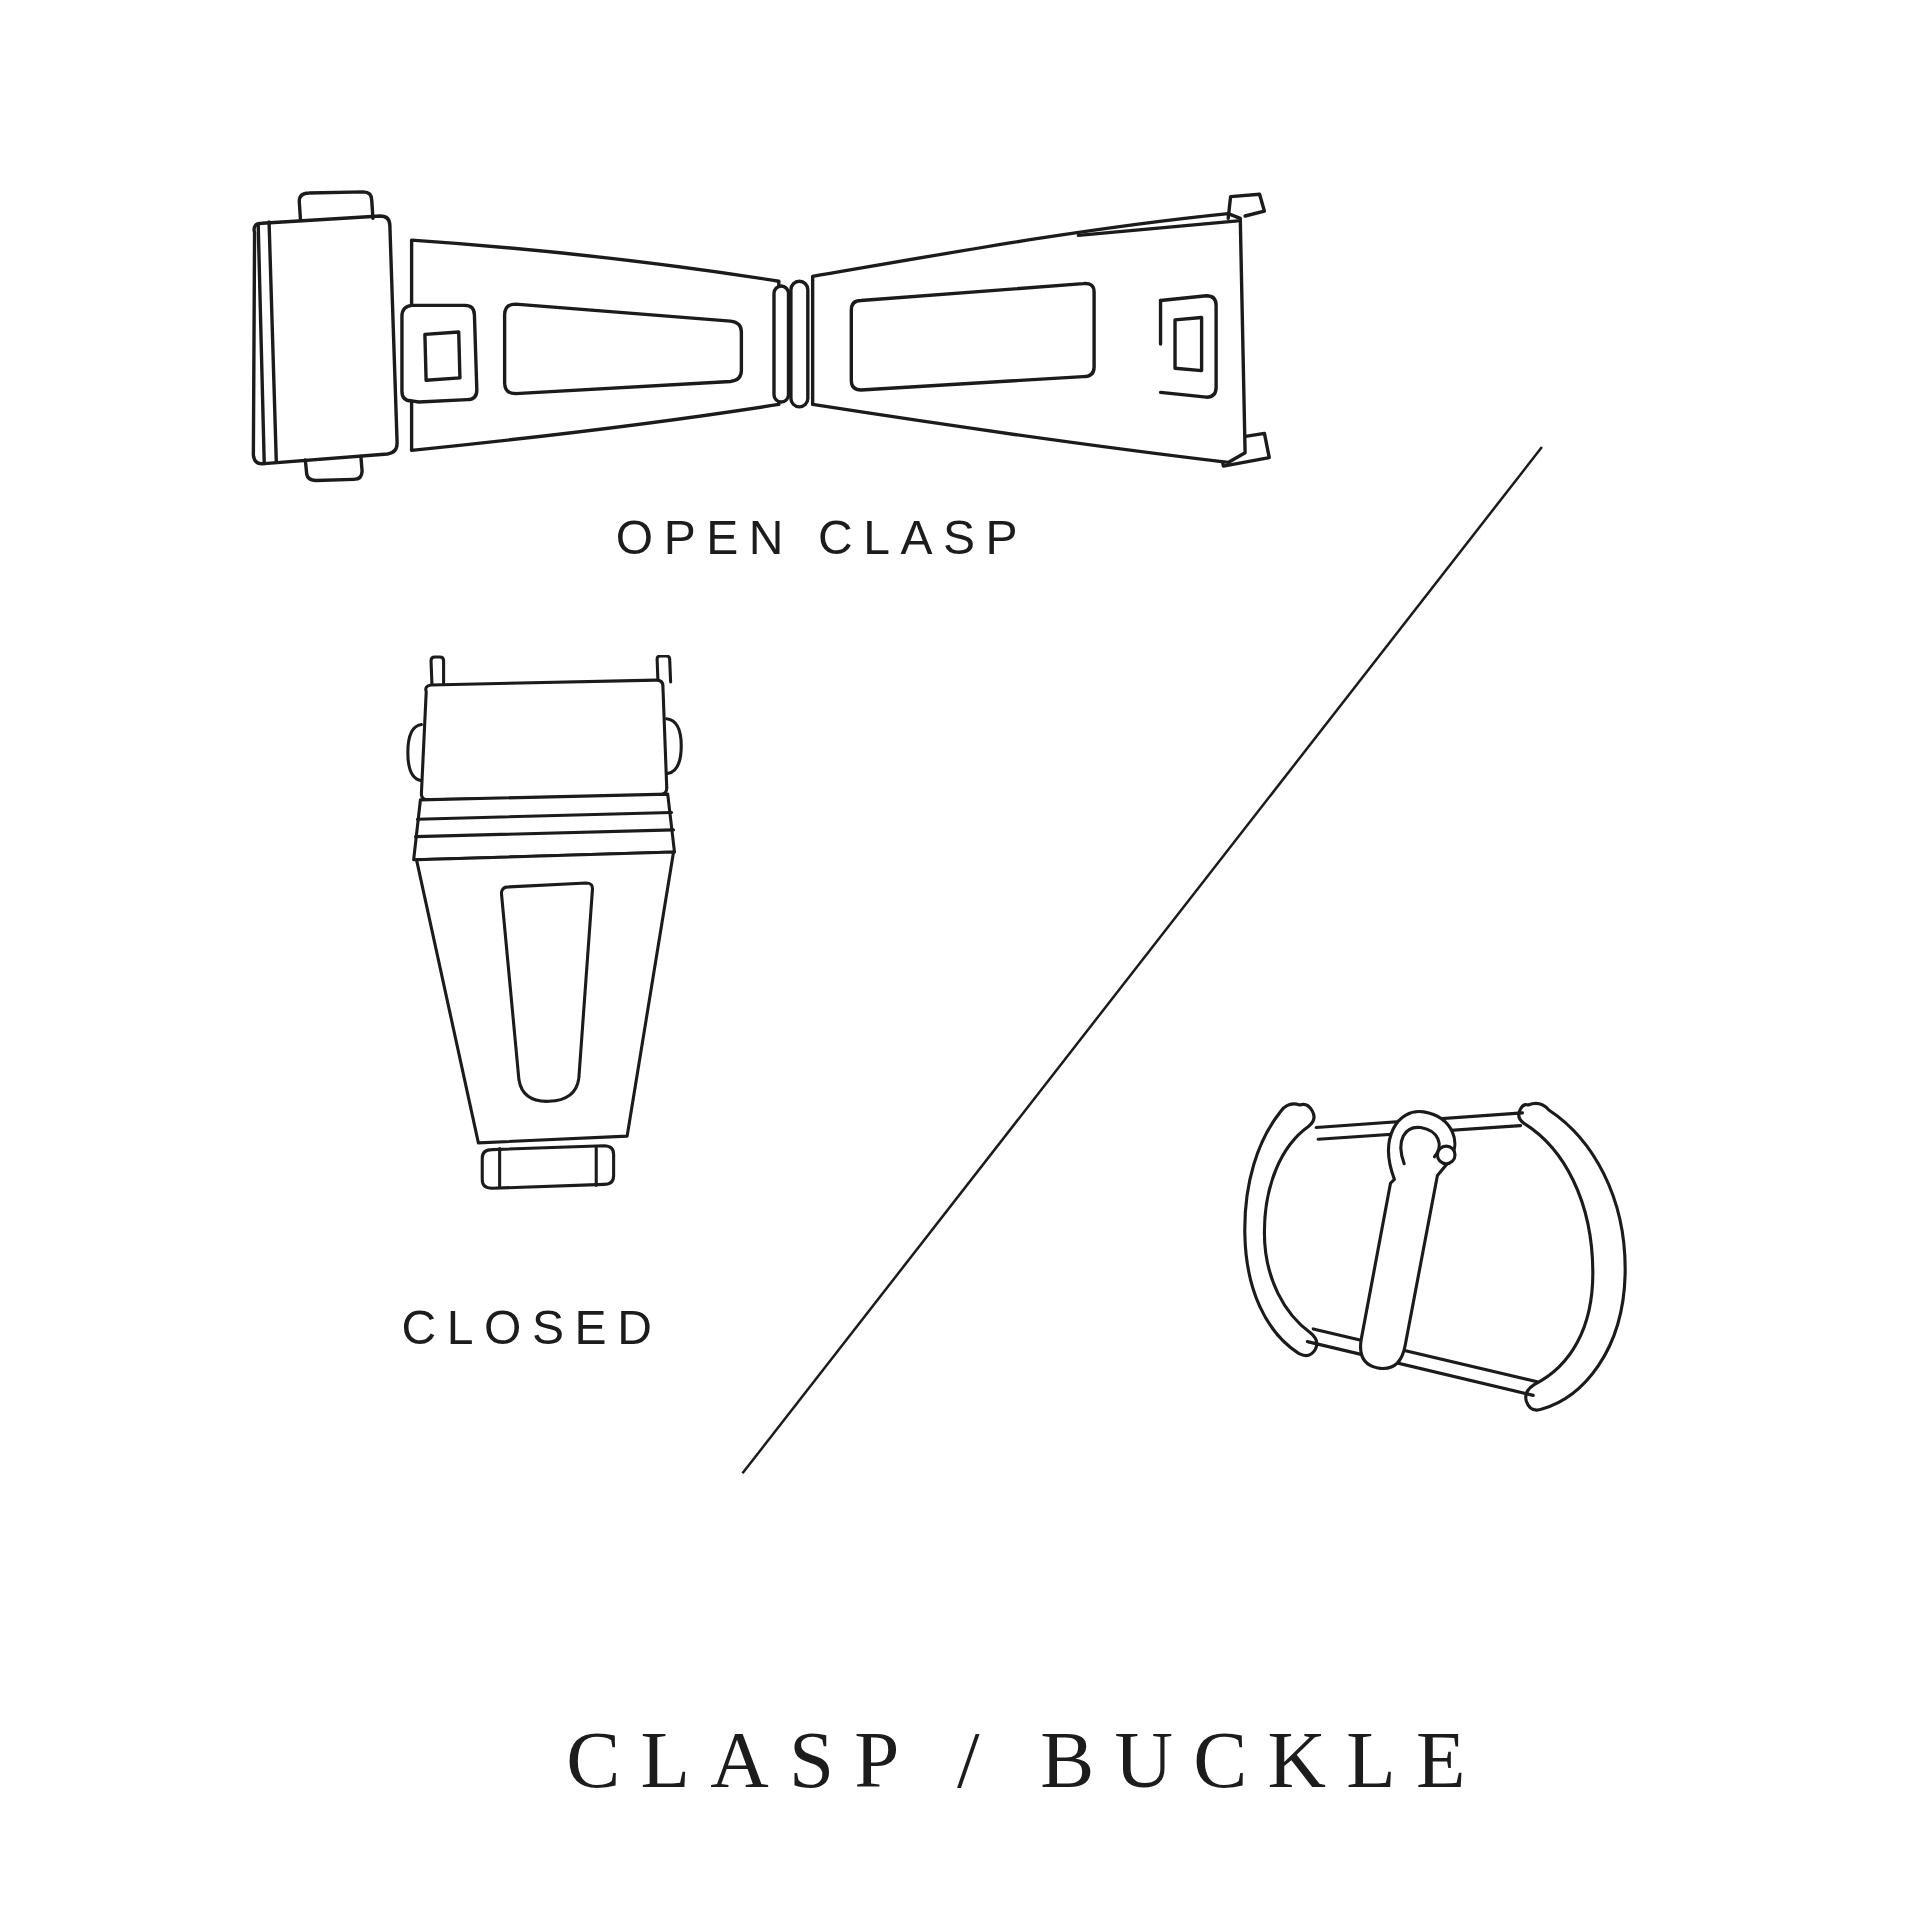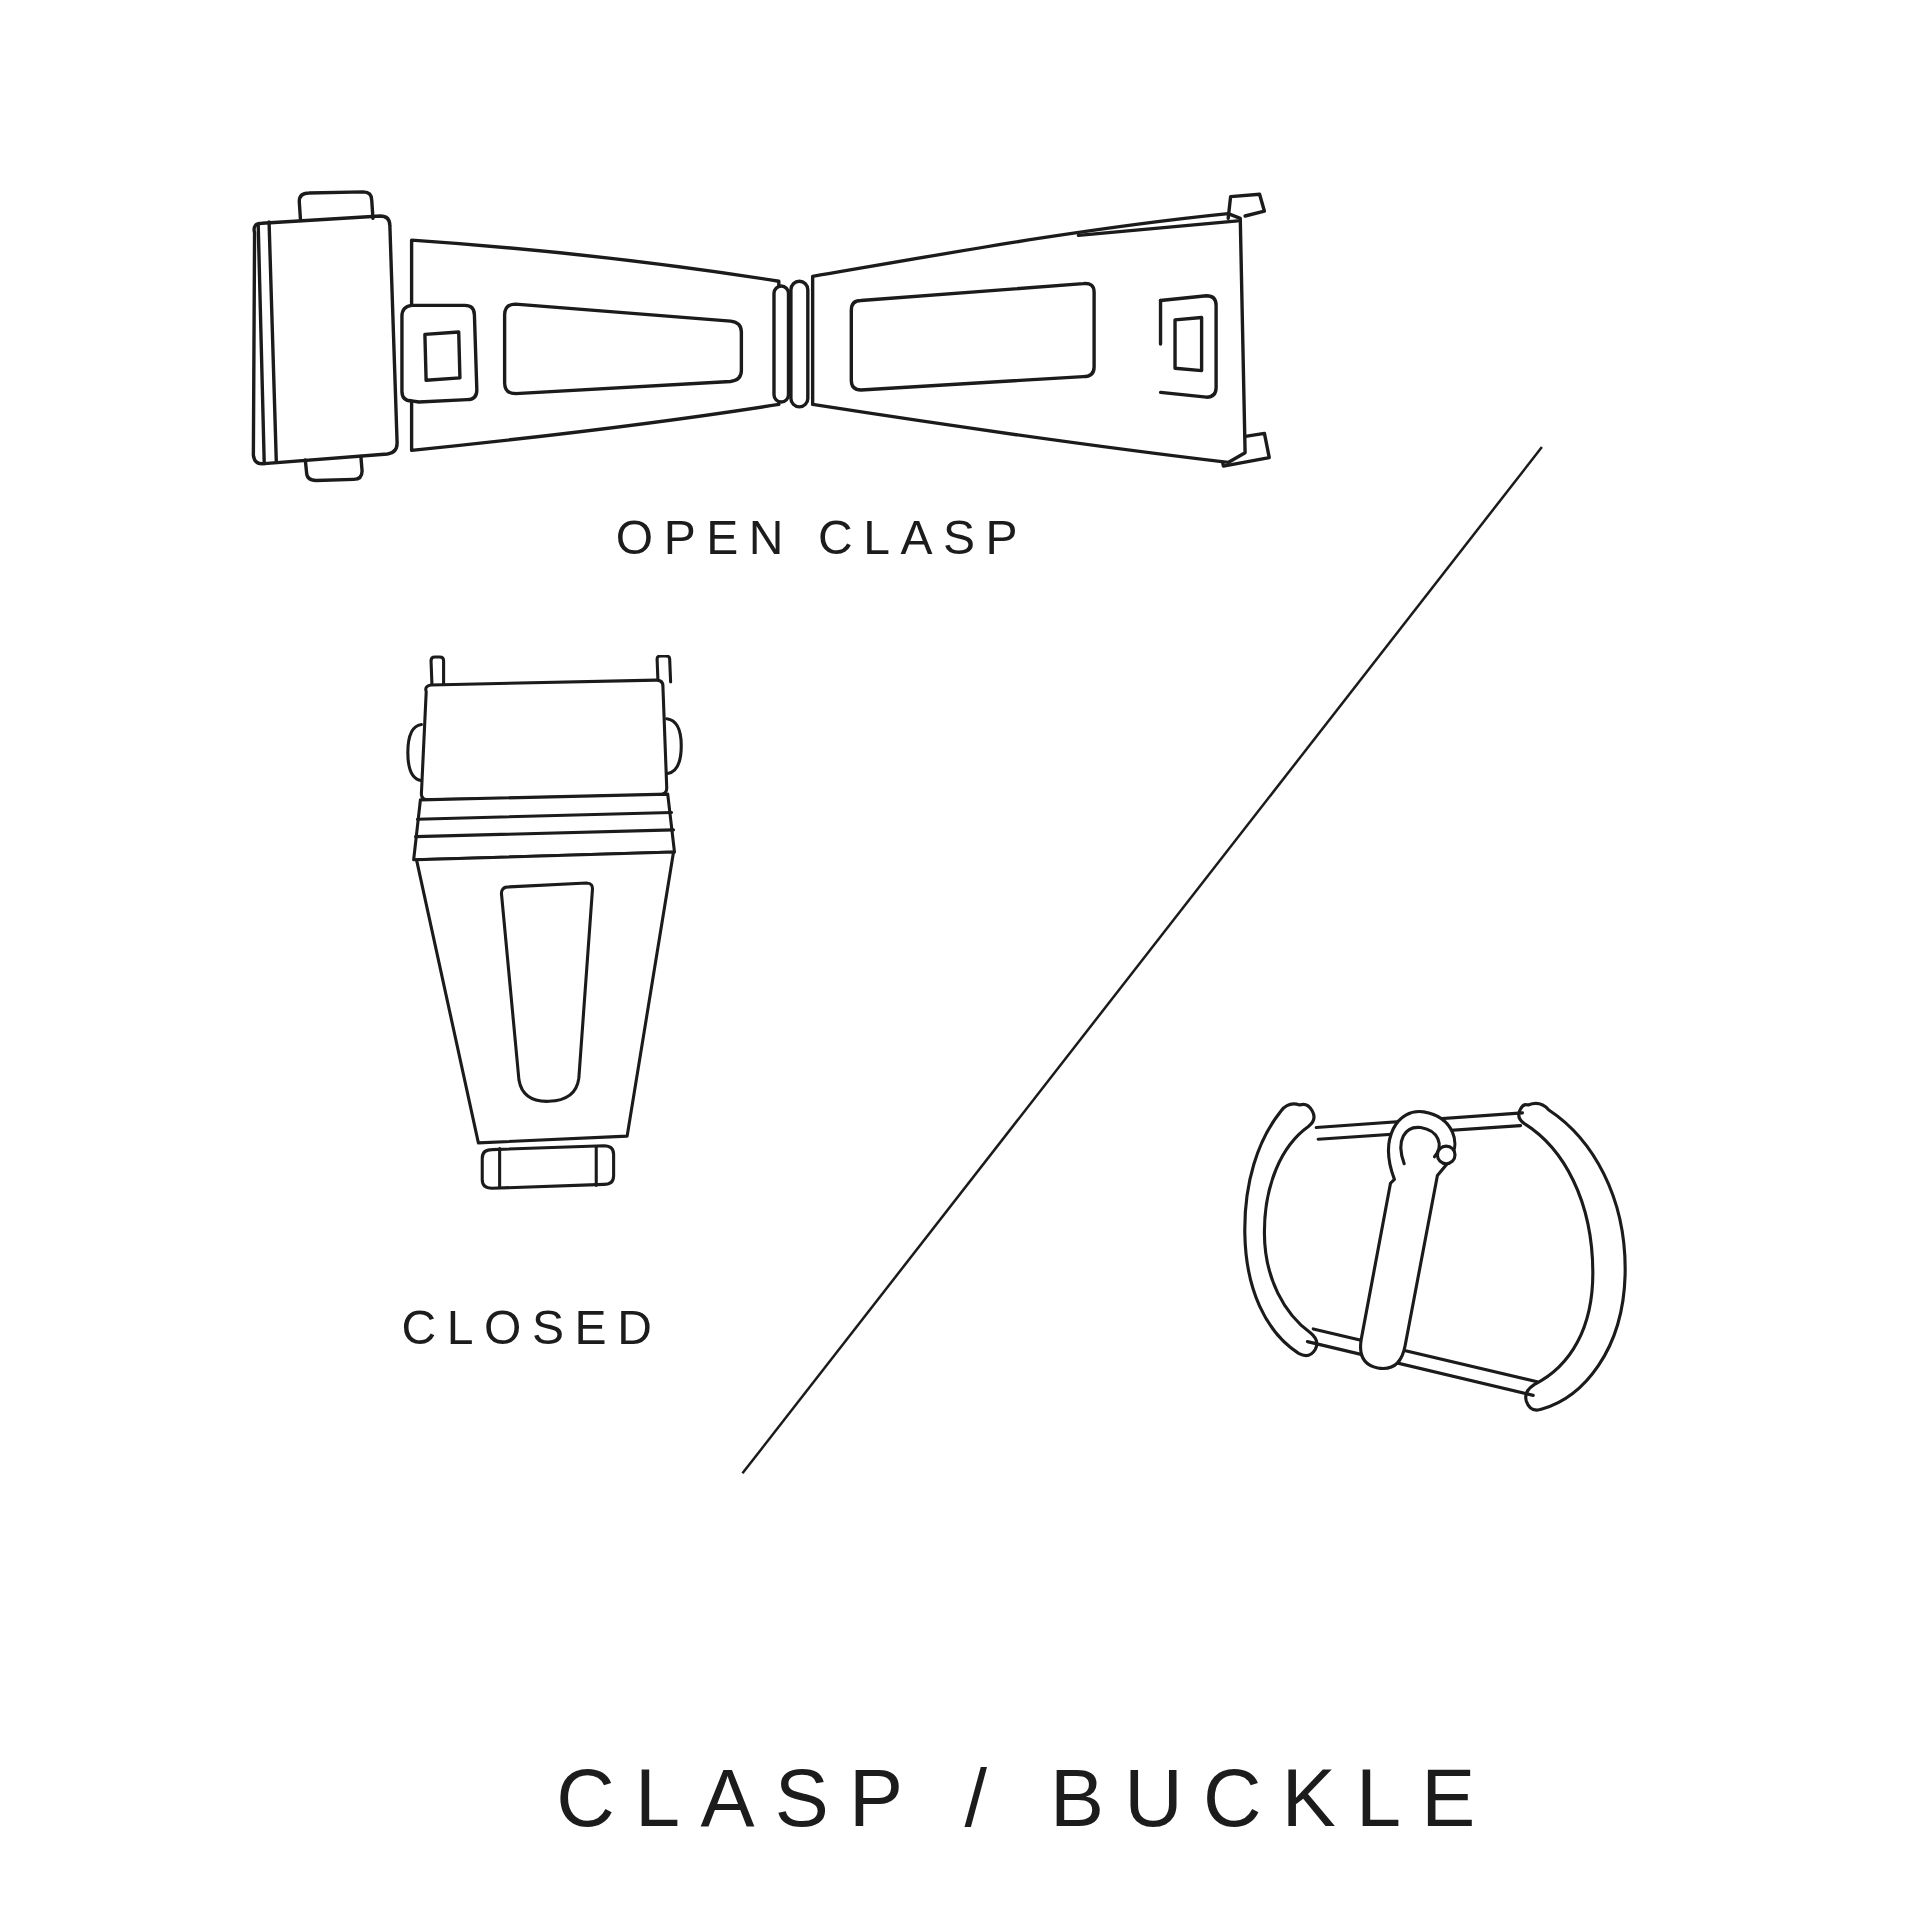--- a/index.html
+++ b/index.html
@@ -122,16 +122,16 @@
         <path d="M77,241 L306,295"></path>
         <path d="M71,254 L302,309"></path>
 
         <path fill="#ffffff" d="M160,88 C144,46 163,15 190,19 C219,24 231,51 214,72 L204,84 L171,258 Q166,285 143,281 Q122,277 126,252 L156,92 Z"></path>
         <path d="M170,72 C161,48 171,33 187,35 C205,38 211,53 201,65"></path>
         <circle fill="#ffffff" cx="213" cy="63" r="9"></circle>
       </g>
     </svg>
   </div>
 
-  <div class="page-title" style="left:1026px; top:1752px;">CLASP / BUCKLE</div>
+  <div class="page-title" style="left:1026px; top:1714px;font-family:Liberation Serif, serif;">CLASP / BUCKLE</div>
 
 </div>
 
 
 </body></html>

